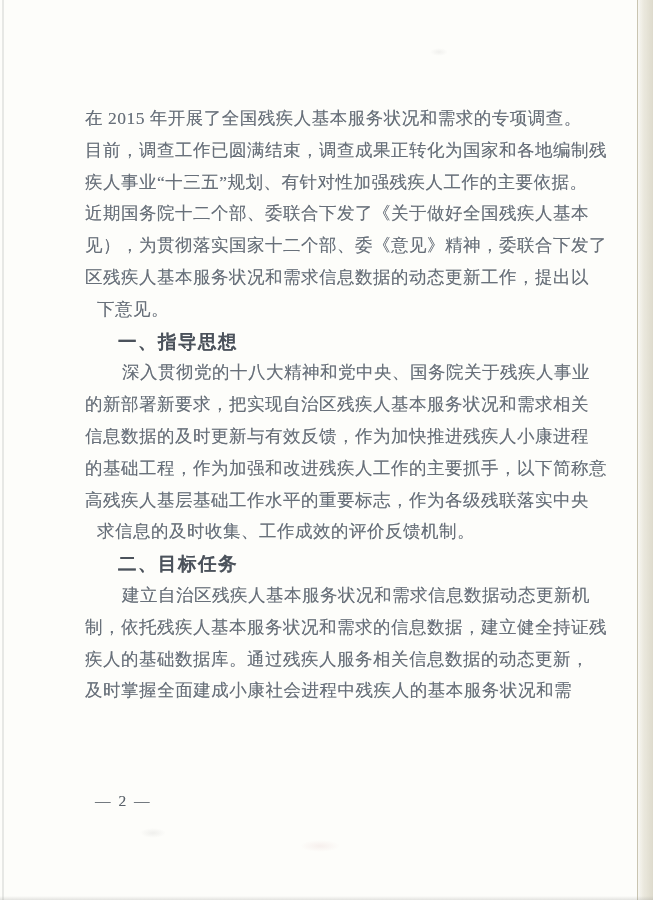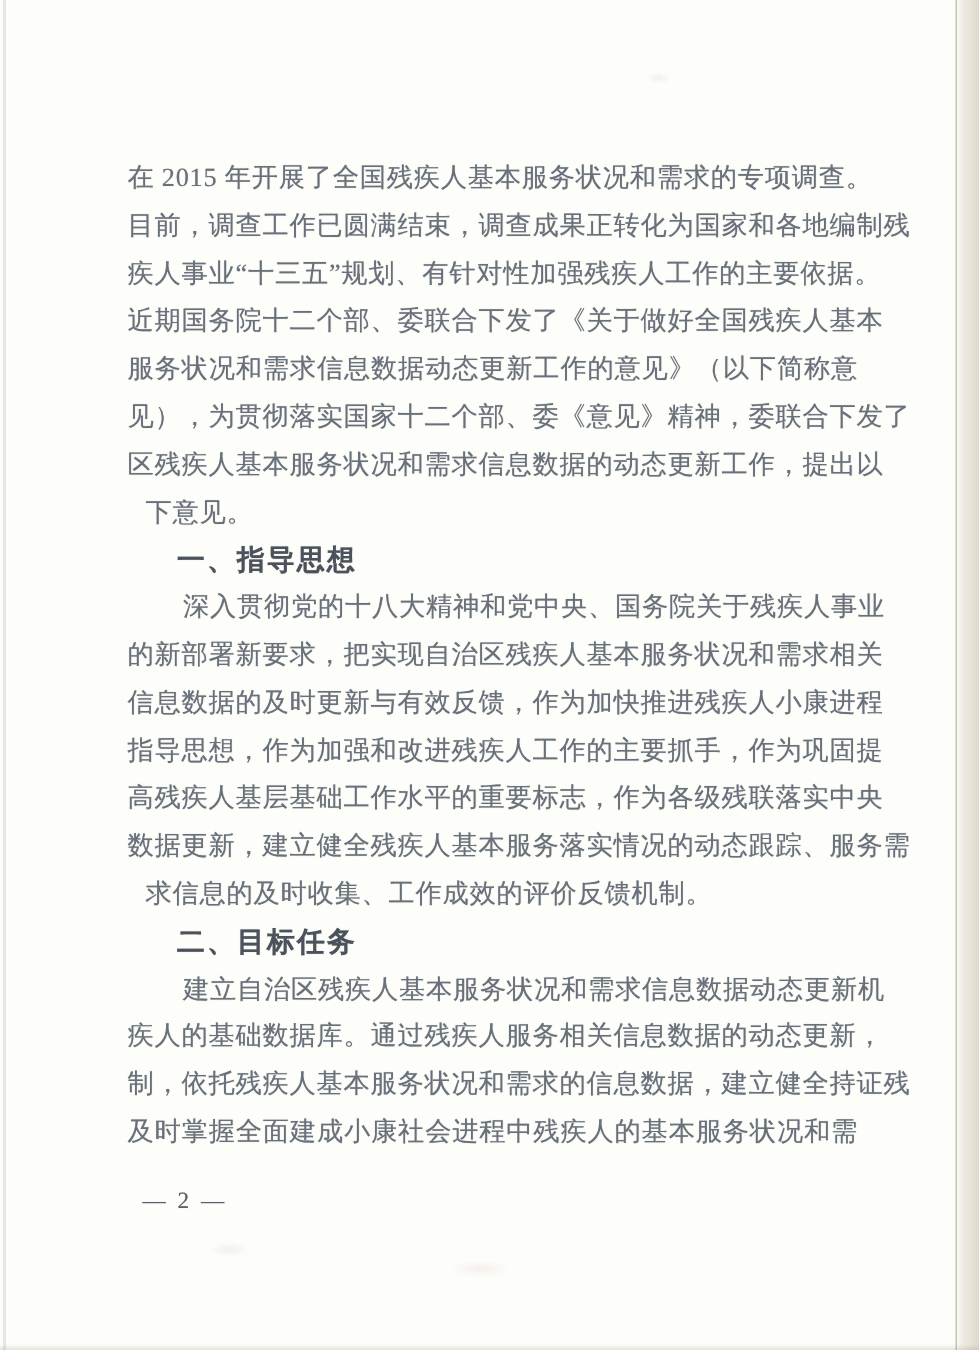--- a/index.html
+++ b/index.html
@@ -122,38 +122,36 @@
   <div class="smudge smudge-1"></div>
   <div class="smudge smudge-2"></div>
   <div class="smudge smudge-3"></div>
 
   <div class="text-block">
 
     <div class="line">在 2015 年开展了全国残疾人基本服务状况和需求的专项调查。</div>
     <div class="line">目前，调查工作已圆满结束，调查成果正转化为国家和各地编制残</div>
     <div class="line">疾人事业“十三五”规划、有针对性加强残疾人工作的主要依据。</div>
     <div class="line">近期国务院十二个部、委联合下发了《关于做好全国残疾人基本</div>
-    <div class="line">服务状况和需求信息数据动态更新工作的意见》（以下简称意</div>
     <div class="line">见），为贯彻落实国家十二个部、委《意见》精神，委联合下发了</div>
     <div class="line">区残疾人基本服务状况和需求信息数据的动态更新工作，提出以</div>
     <div class="line short">下意见。</div>
 
     <div class="heading">一、指导思想</div>
 
     <div class="line indent">深入贯彻党的十八大精神和党中央、国务院关于残疾人事业</div>
     <div class="line">的新部署新要求，把实现自治区残疾人基本服务状况和需求相关</div>
     <div class="line">信息数据的及时更新与有效反馈，作为加快推进残疾人小康进程</div>
-    <div class="line">指导思想，作为加强和改进残疾人工作的主要抓手，作为巩固提</div>
+    <div class="line">的基础工程，作为加强和改进残疾人工作的主要抓手，以下简称意</div>
     <div class="line">高残疾人基层基础工作水平的重要标志，作为各级残联落实中央</div>
-    <div class="line">数据更新，建立健全残疾人基本服务落实情况的动态跟踪、服务需</div>
     <div class="line short">求信息的及时收集、工作成效的评价反馈机制。</div>
 
     <div class="heading">二、目标任务</div>
 
     <div class="line indent">建立自治区残疾人基本服务状况和需求信息数据动态更新机</div>
+    <div class="line">制，依托残疾人基本服务状况和需求的信息数据，建立健全持证残</div>
     <div class="line">疾人的基础数据库。通过残疾人服务相关信息数据的动态更新，</div>
-    <div class="line">制，依托残疾人基本服务状况和需求的信息数据，建立健全持证残</div>
     <div class="line">及时掌握全面建成小康社会进程中残疾人的基本服务状况和需</div>
   </div>
 
   <div class="page-number">— 2 —</div>
 
 </div>
 
 </body></html>

